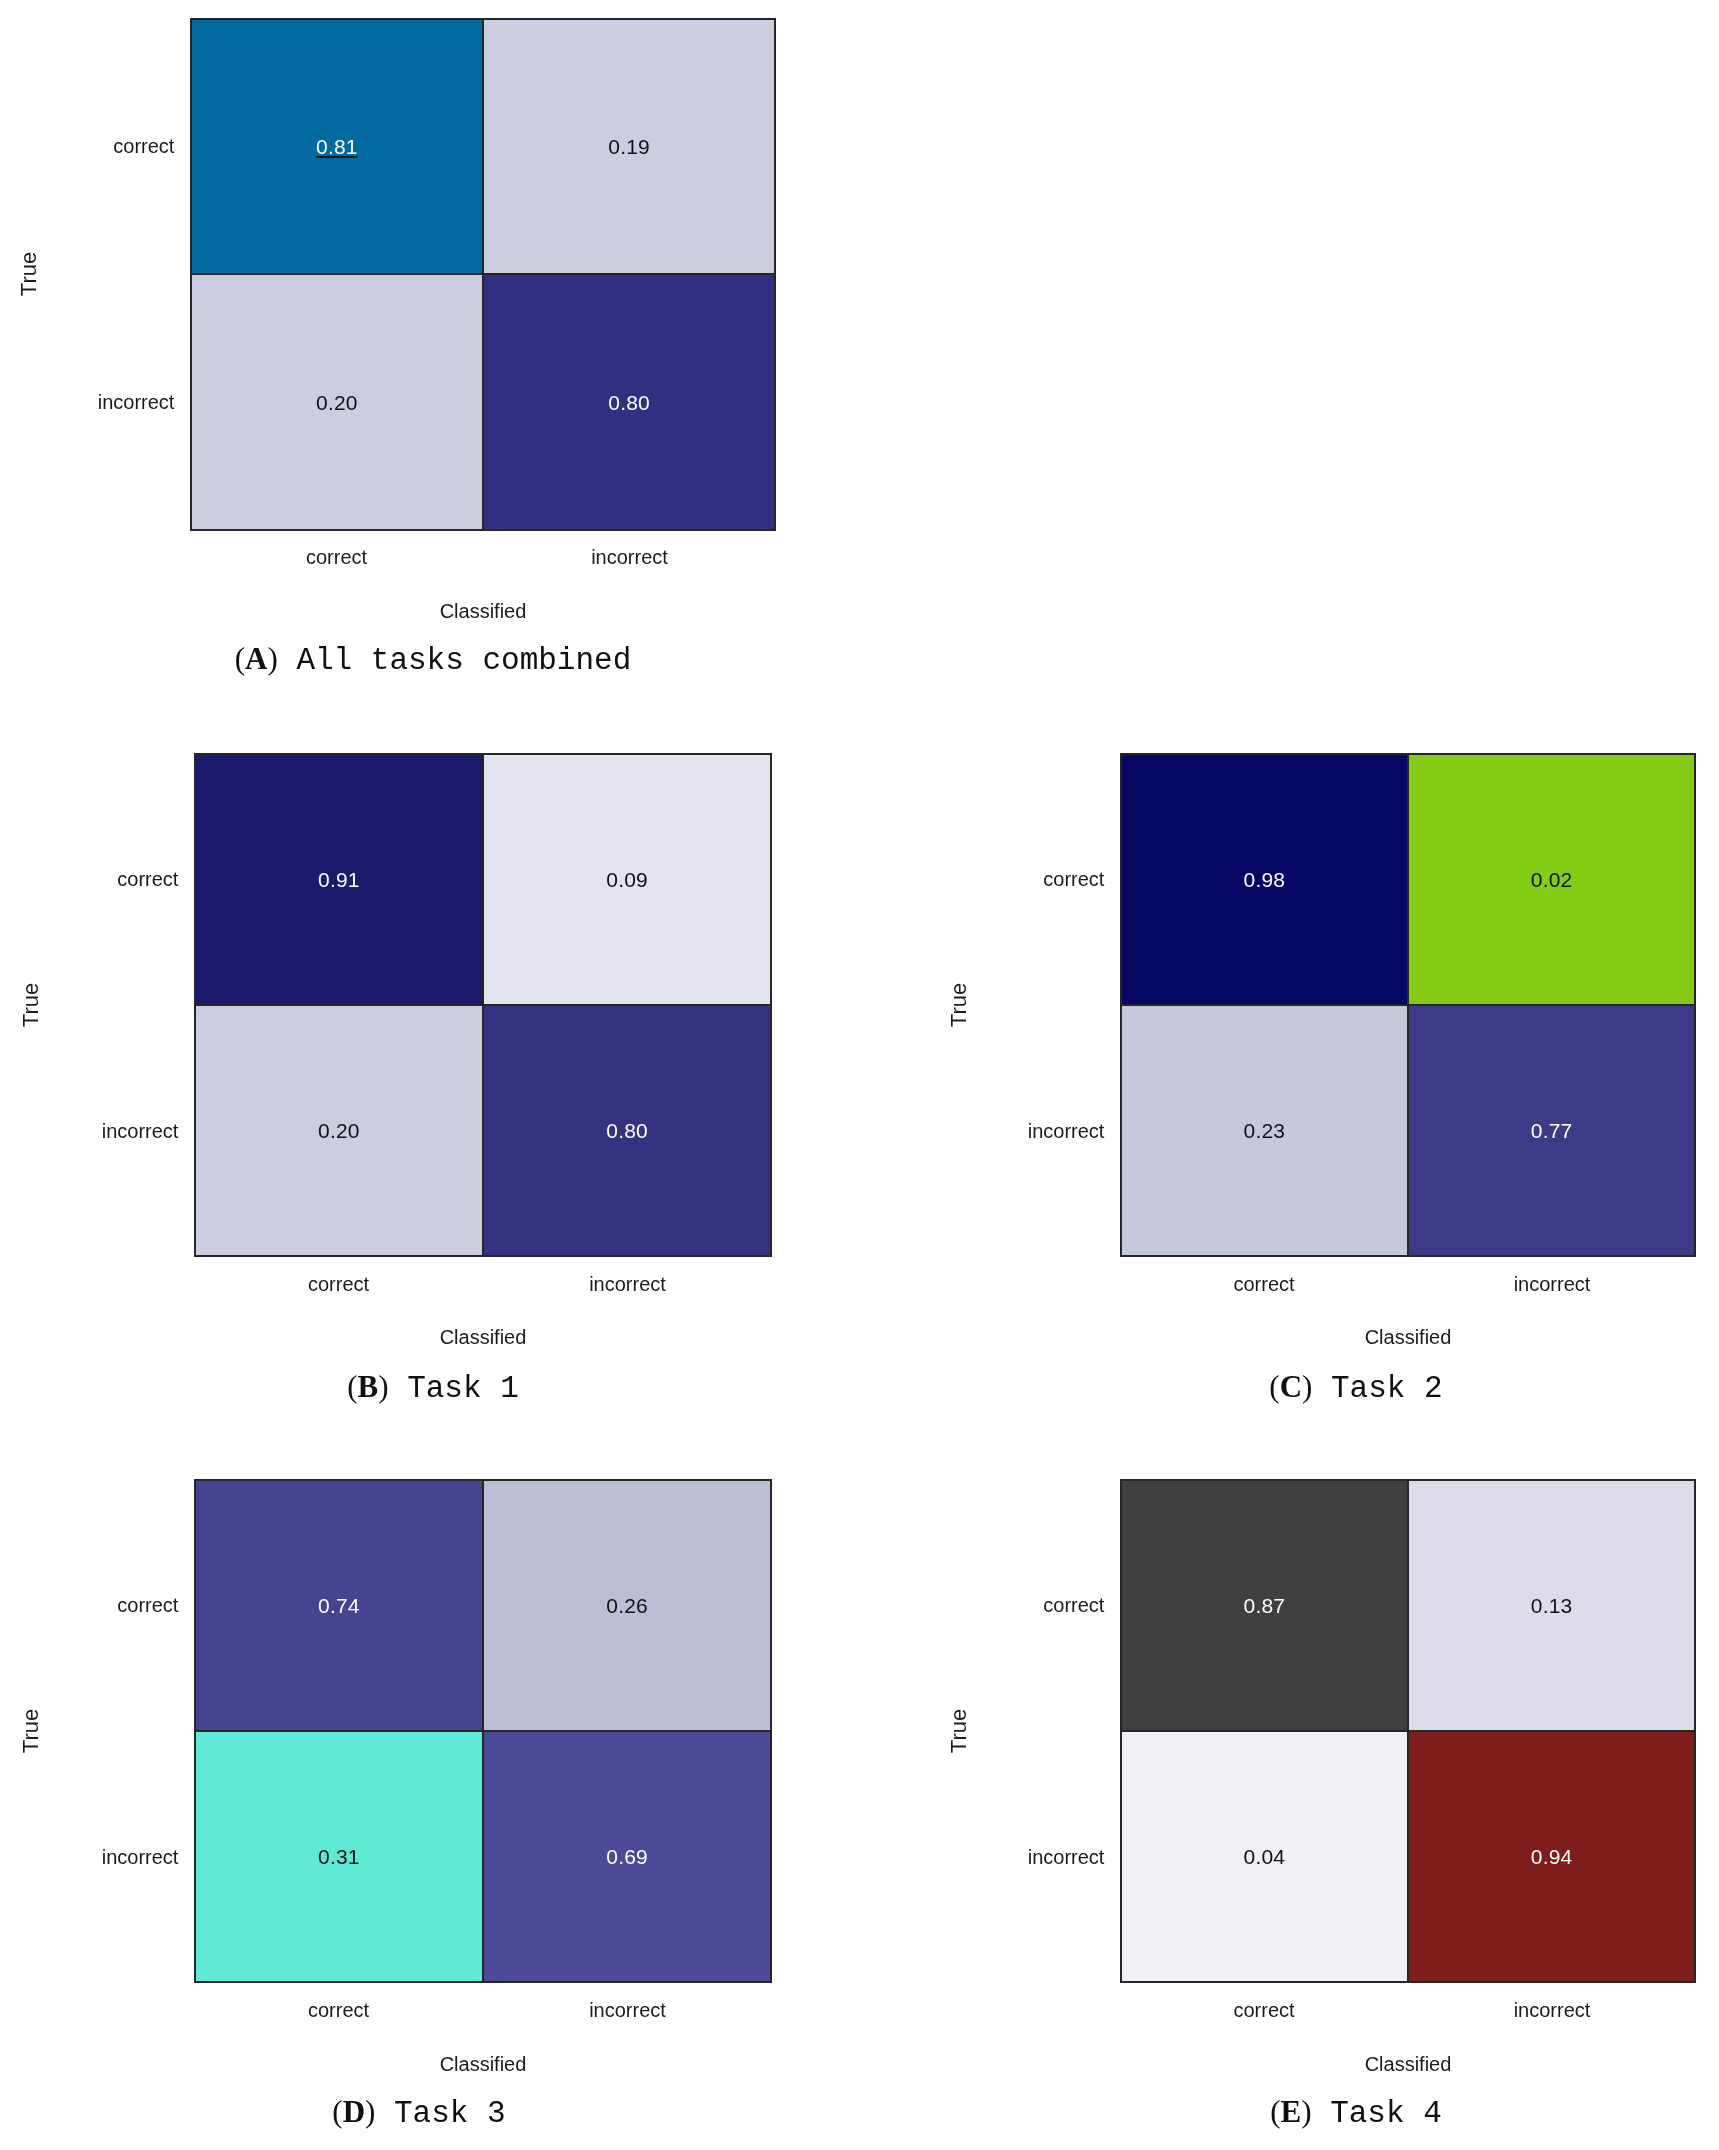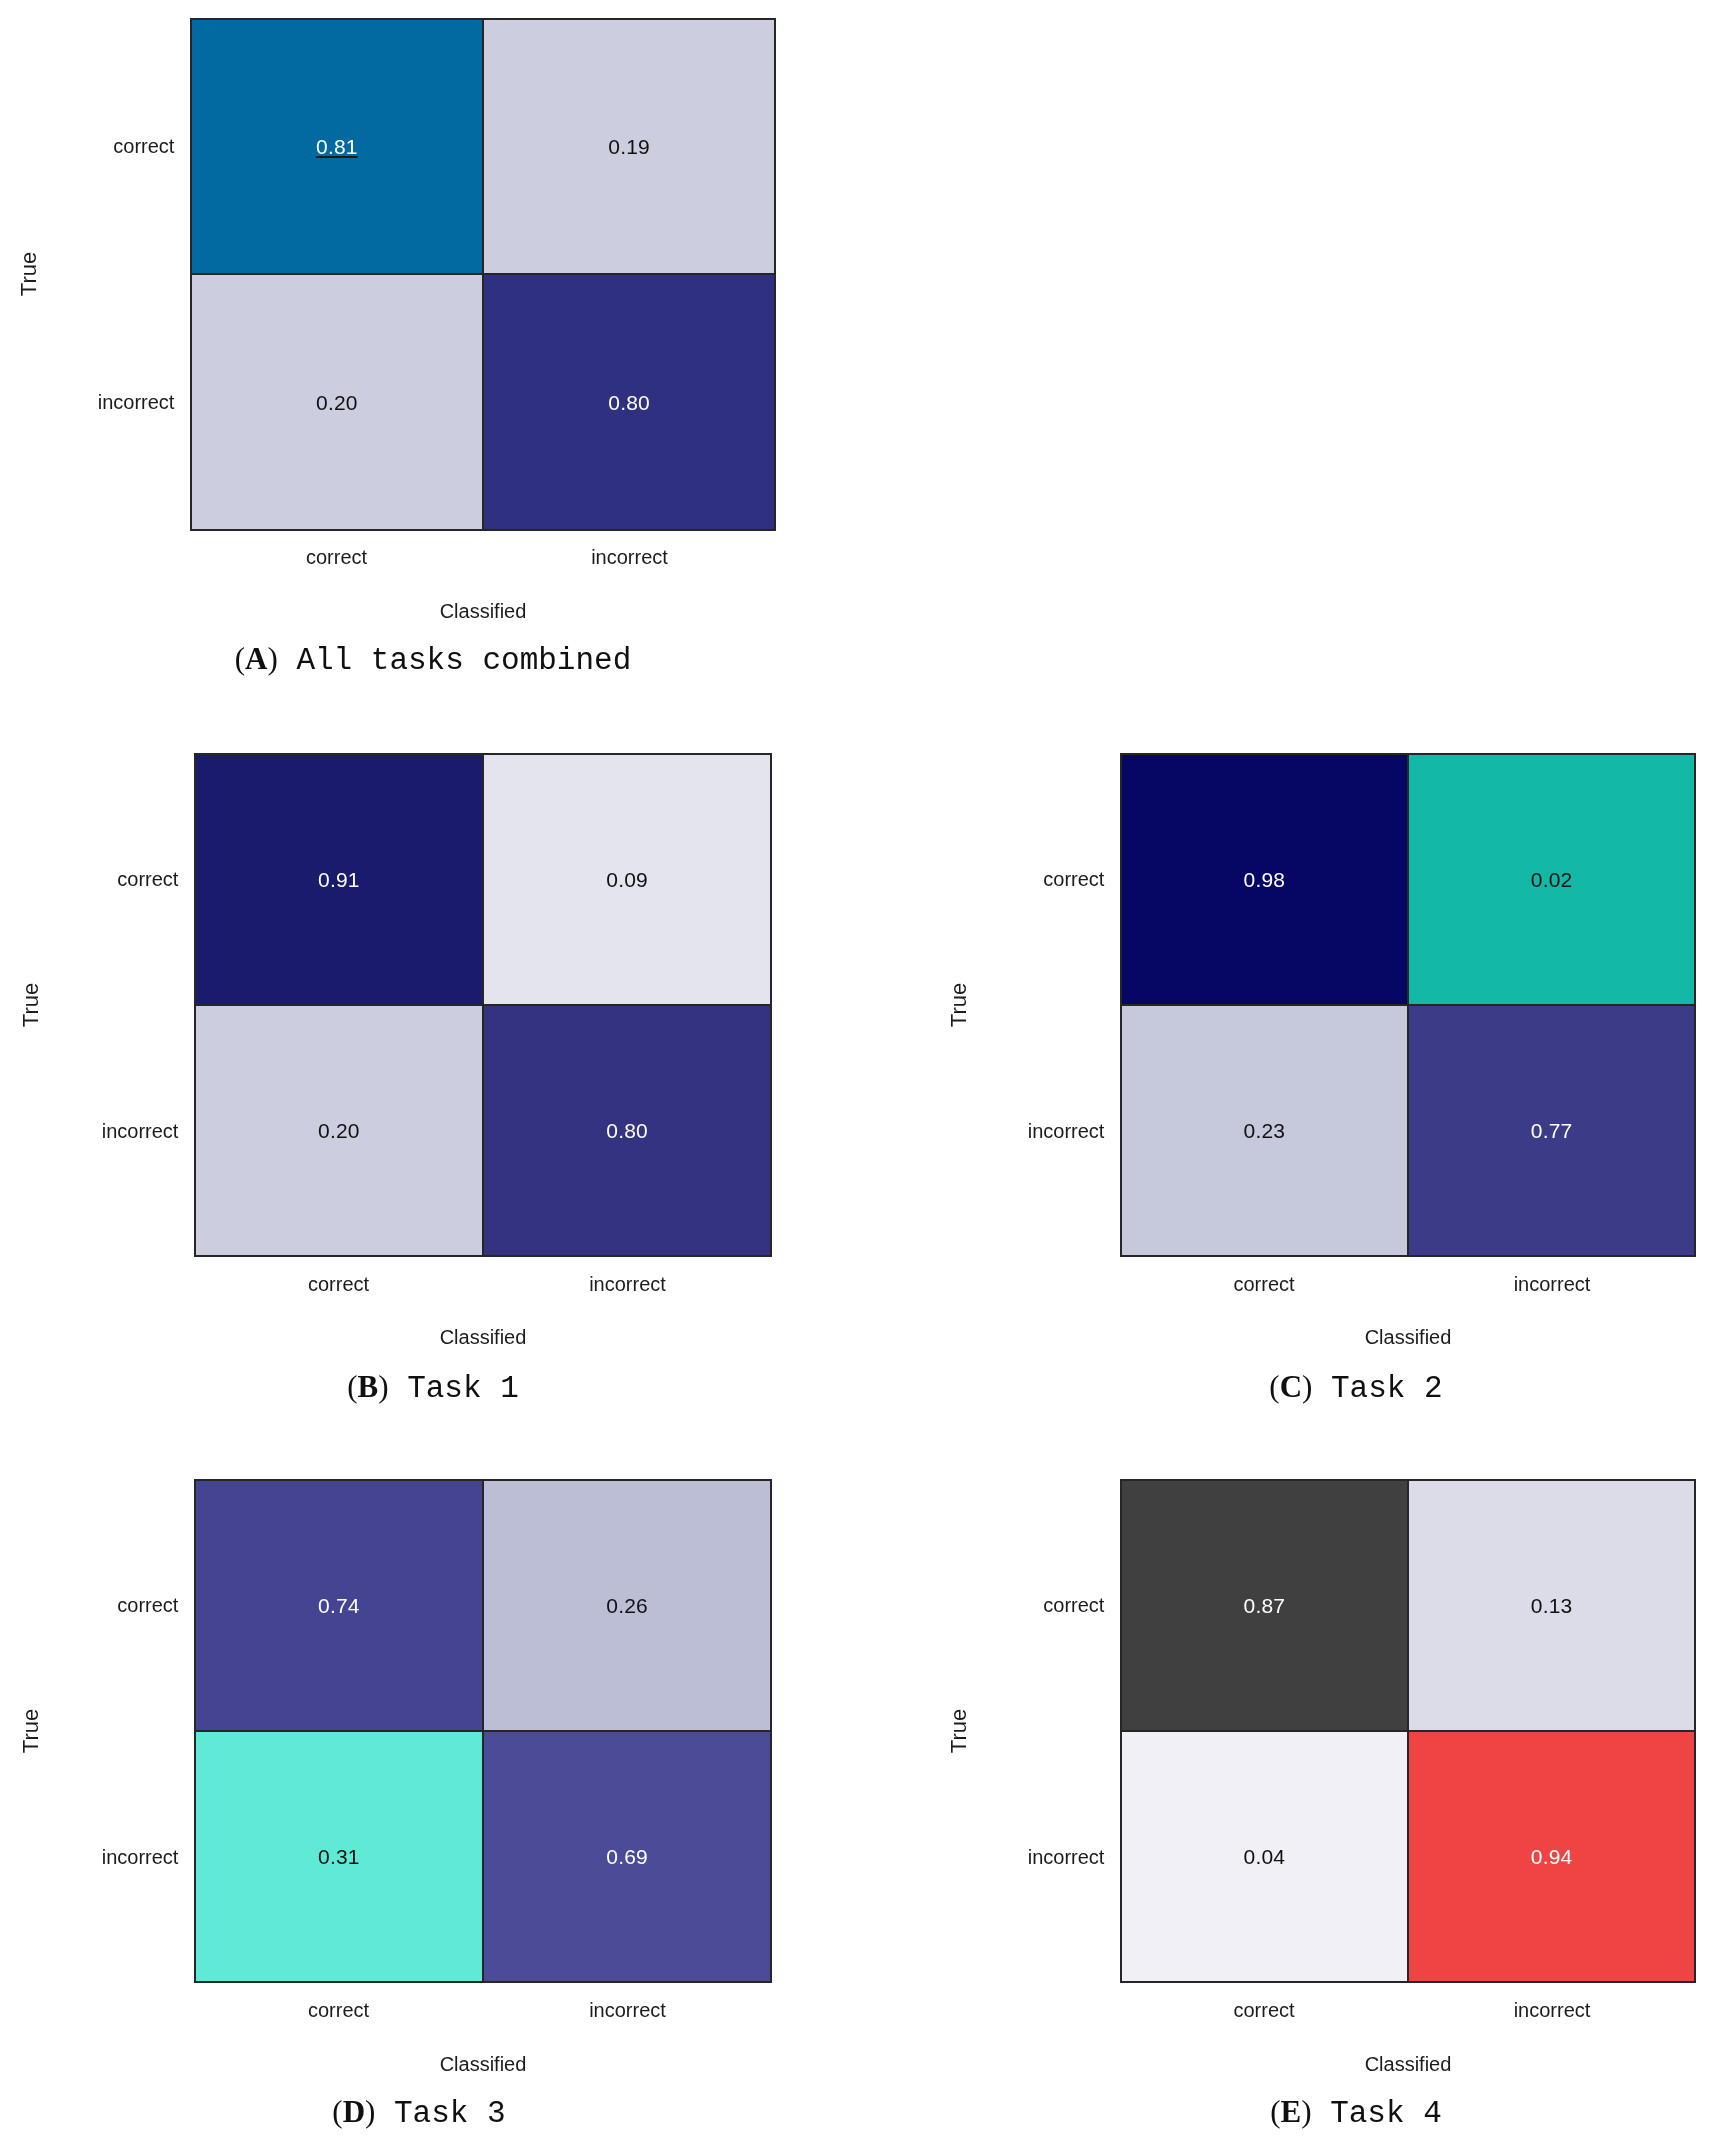--- a/index.html
+++ b/index.html
@@ -183,21 +183,21 @@
     </div>
   </div>
 
   <div class="panel" style="left:857px; top:717px; width:862px; height:727px;">
 
     <div class="matrix-wrap" style="left:263px; top:36px; width:576px; height:504px;">
       <div class="matrix">
         <div class="cell dark" style="background:#060664;">
           <span class="cell-value">0.98</span>
         </div>
-        <div class="cell light" style="background:#14b8a6;">
+        <div class="cell light" style="background:#84cc16;">
           <span class="cell-value">0.02</span>
         </div>
         <div class="cell light" style="background:#c6c8dc;">
           <span class="cell-value">0.23</span>
         </div>
         <div class="cell dark" style="background:#3b3b88;">
           <span class="cell-value">0.77</span>
         </div>
       </div>
 
@@ -255,21 +255,21 @@
       <div class="matrix">
         <div class="cell dark" style="background:#404040;text-align:right;">
           <span class="cell-value">0.87</span>
         </div>
         <div class="cell light" style="background:#dcdce8;">
           <span class="cell-value">0.13</span>
         </div>
         <div class="cell light" style="background:#f0f0f6;">
           <span class="cell-value">0.04</span>
         </div>
-        <div class="cell dark" style="background:#ef4444;">
+        <div class="cell dark" style="background:#7f1d1d;">
           <span class="cell-value">0.94</span>
         </div>
       </div>
 
       <span class="ytick" style="top:25%;">correct</span>
       <span class="ytick" style="top:75%;">incorrect</span>
 
       <span class="xtick" style="left:25%;">correct</span>
       <span class="xtick" style="left:75%;">incorrect</span>
     </div>

